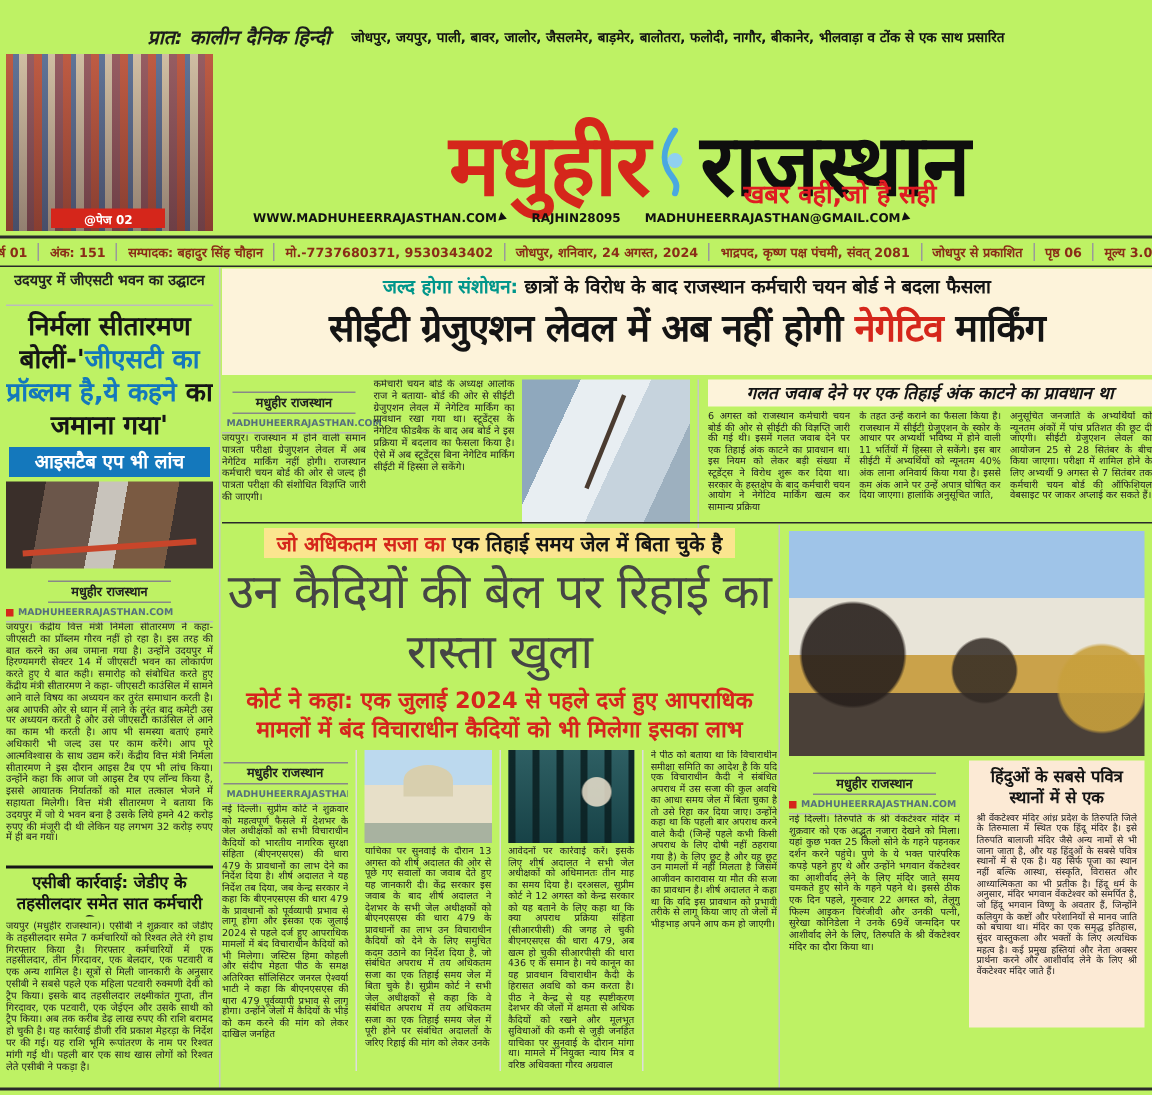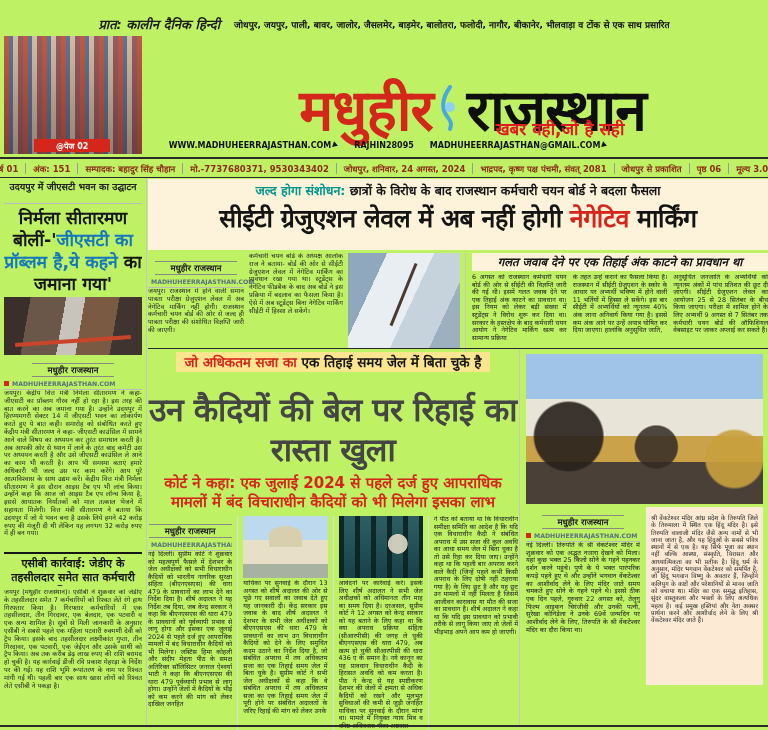--- a/index.html
+++ b/index.html
@@ -78,21 +78,21 @@
   .cet-cols { display:flex; gap:6px; margin-top:3px; height:78px; }
   .cet-cols .body-txt { flex:1; height:100%; font-size:6.4px; line-height:7.6px; }
 
   .hrule { position:absolute; left:148px; top:348px; width:620px; border-top:1.5px solid #2a2a2a; }
 
   
   .bail { position:absolute; left:148px; top:352px; width:370px; height:374px; }
   .bail-kicker { text-align:center; }
   .bail-kicker .hl { display:inline-block; background:#fbe58f; font-size:13.5px; font-weight:bold; padding:1px 8px; color:#141414; }
   .bail-kicker .kred { color:#d5261b; }
-  .bail-head { font-size:32px; line-height:40px; font-weight:bold; text-align:center; color:#454545; letter-spacing:-0.5px; height:82px; overflow:hidden; margin-top:18px; }
+  .bail-head { font-size:32px; line-height:40px; font-weight:normal; text-align:center; color:#454545; letter-spacing:-0.5px; height:82px; overflow:hidden; margin-top:2px; }
   .bail-sub { font-size:15px; line-height:18.5px; font-weight:bold; text-align:center; color:#d6251d; height:38px; overflow:hidden; margin-top:2px; }
   .bail-cols { display:flex; gap:5px; margin-top:4px; height:214px; }
   .bail-col { flex:1; overflow:hidden; }
   .bail-col + .bail-col { border-left:1px solid #ddd; padding-left:5px; }
   .bail-col .body-txt { font-size:6.4px; line-height:7.5px; }
   .sc-photo { position:relative; height:62px; margin-bottom:2px;
     background: linear-gradient(#bcd9ee 0 38%,#e7dfc8 38% 78%,#a8b2a0 78%); }
   .sc-photo:after { content:""; position:absolute; left:30%; top:16%; width:40%; height:34%; background:#d8cfae; border-radius:50% 50% 0 0; }
   .bars-photo { position:relative; height:62px; margin-bottom:2px;
     background: radial-gradient(circle at 70% 45%, rgba(235,225,205,.85) 0 14%, transparent 15%),
@@ -154,20 +154,21 @@
     <span>जोधपुर, शनिवार, 24 अगस्त, 2024</span>
     <span>भाद्रपद, कृष्ण पक्ष पंचमी, संवत् 2081</span>
     <span>जोधपुर से प्रकाशित</span>
     <span>पृष्ठ 06</span>
     <span>मूल्य 3.00</span>
   </div>
 
   <div class="leftcol">
     <div class="l-kicker">उदयपुर में जीएसटी भवन का उद्घाटन</div>
     <div class="l-head"><span>निर्मला सीतारमण बोलीं-'</span><span class="blue">जीएसटी का प्रॉब्लम है,ये कहने</span><span> का जमाना गया'</span></div>
+    <div class="l-strip">आइसटैब एप भी लांच</div>
     <div class="ribbon-photo"></div>
     <div class="byline"><span class="by-name">मधुहीर राजस्थान</span></div>
     <div class="by-src">
         <span class="red-sq"></span>
         <span>MADHUHEERRAJASTHAN.COM</span>
       </div>
     <div class="body-txt l-body">जयपुर। केंद्रीय वित्त मंत्री निर्मला सीतारमण ने कहा- जीएसटी का प्रॉब्लम गौरव नहीं हो रहा है। इस तरह की बात करने का अब जमाना गया है। उन्होंने उदयपुर में हिरण्यमगरी सेक्टर 14 में जीएसटी भवन का लोकार्पण करते हुए ये बात कही। समारोह को संबोधित करते हुए केंद्रीय मंत्री सीतारमण ने कहा- जीएसटी काउंसिल में सामने आने वाले विषय का अध्ययन कर तुरंत समाधान करती है। अब आपकी ओर से ध्यान में लाने के तुरंत बाद कमेटी उस पर अध्ययन करती है और उसे जीएसटी काउंसिल ले आने का काम भी करती है। आप भी समस्या बताएं हमारे अधिकारी भी जल्द उस पर काम करेंगे। आप पूरे आत्मविश्वास के साथ उद्यम करें। केंद्रीय वित्त मंत्री निर्मला सीतारमण ने इस दौरान आइस टैब एप भी लांच किया। उन्होंने कहा कि आज जो आइस टैब एप लॉन्च किया है, इससे आयातक निर्यातकों को माल तत्काल भेजने में सहायता मिलेगी। वित्त मंत्री सीतारमण ने बताया कि उदयपुर में जो ये भवन बना है उसके लिये हमने 42 करोड़ रुपए की मंजूरी दी थी लेकिन यह लगभग 32 करोड़ रुपए में ही बन गया।</div>
     <div class="acb">
       <div class="acb-head">एसीबी कार्रवाई: जेडीए के तहसीलदार समेत सात कर्मचारी गिरफ्तार</div>
       <div class="body-txt acb-body">जयपुर (मधुहीर राजस्थान)। एसीबी ने शुक्रवार को जेडीए के तहसीलदार समेत 7 कर्मचारियों को रिश्वत लेते रंगे हाथ गिरफ्तार किया है। गिरफ्तार कर्मचारियों में एक तहसीलदार, तीन गिरदावर, एक बेलदार, एक पटवारी व एक अन्य शामिल है। सूत्रों से मिली जानकारी के अनुसार एसीबी ने सबसे पहले एक महिला पटवारी रुक्मणी देवी को ट्रैप किया। इसके बाद तहसीलदार लक्ष्मीकांत गुप्ता, तीन गिरदावर, एक पटवारी, एक जेईएन और उसके साथी को ट्रैप किया। अब तक करीब डेढ़ लाख रुपए की राशि बरामद हो चुकी है। यह कार्रवाई डीजी रवि प्रकाश मेहरड़ा के निर्देश पर की गई। यह राशि भूमि रूपांतरण के नाम पर रिश्वत मांगी गई थी। पहली बार एक साथ खास लोगों को रिश्वत लेते एसीबी ने पकड़ा है।</div>
@@ -237,20 +238,21 @@
     <div class="r-row">
       <div class="r-left">
         <div class="byline"><span class="by-name">मधुहीर राजस्थान</span></div>
         <div class="by-src">
             <span class="red-sq"></span>
             <span>MADHUHEERRAJASTHAN.COM</span>
           </div>
         <div class="body-txt" style="height:142px;">नई दिल्ली। तिरुपति के श्री वेंकटेश्वर मंदिर में शुक्रवार को एक अद्भुत नजारा देखने को मिला। यहां कुछ भक्त 25 किलो सोने के गहने पहनकर दर्शन करने पहुंचे। पुणे के ये भक्त पारंपरिक कपड़े पहने हुए थे और उन्होंने भगवान वेंकटेश्वर का आशीर्वाद लेने के लिए मंदिर जाते समय चमकते हुए सोने के गहने पहने थे। इससे ठीक एक दिन पहले, गुरुवार 22 अगस्त को, तेलुगु फिल्म आइकन चिरंजीवी और उनकी पत्नी, सुरेखा कोनिडेला ने उनके 69वें जन्मदिन पर आशीर्वाद लेने के लिए, तिरुपति के श्री वेंकटेश्वर मंदिर का दौरा किया था।</div>
       </div>
       <div class="r-box">
+        <div class="r-box-title">हिंदुओं के सबसे पवित्र स्थानों में से एक</div>
         <div class="body-txt">श्री वेंकटेश्वर मंदिर आंध्र प्रदेश के तिरुपति जिले के तिरुमाला में स्थित एक हिंदू मंदिर है। इसे तिरुपति बालाजी मंदिर जैसे अन्य नामों से भी जाना जाता है, और यह हिंदुओं के सबसे पवित्र स्थानों में से एक है। यह सिर्फ पूजा का स्थान नहीं बल्कि आस्था, संस्कृति, विरासत और आध्यात्मिकता का भी प्रतीक है। हिंदू धर्म के अनुसार, मंदिर भगवान वेंकटेश्वर को समर्पित है, जो हिंदू भगवान विष्णु के अवतार हैं, जिन्होंने कलियुग के कष्टों और परेशानियों से मानव जाति को बचाया था। मंदिर का एक समृद्ध इतिहास, सुंदर वास्तुकला और भक्तों के लिए अत्यधिक महत्व है। कई प्रमुख हस्तियां और नेता अक्सर प्रार्थना करने और आशीर्वाद लेने के लिए श्री वेंकटेश्वर मंदिर जाते हैं।</div>
       </div>
     </div>
   </div>
 
   <div class="bottom-rule"></div>
 
 </div>
 
 </body></html>

